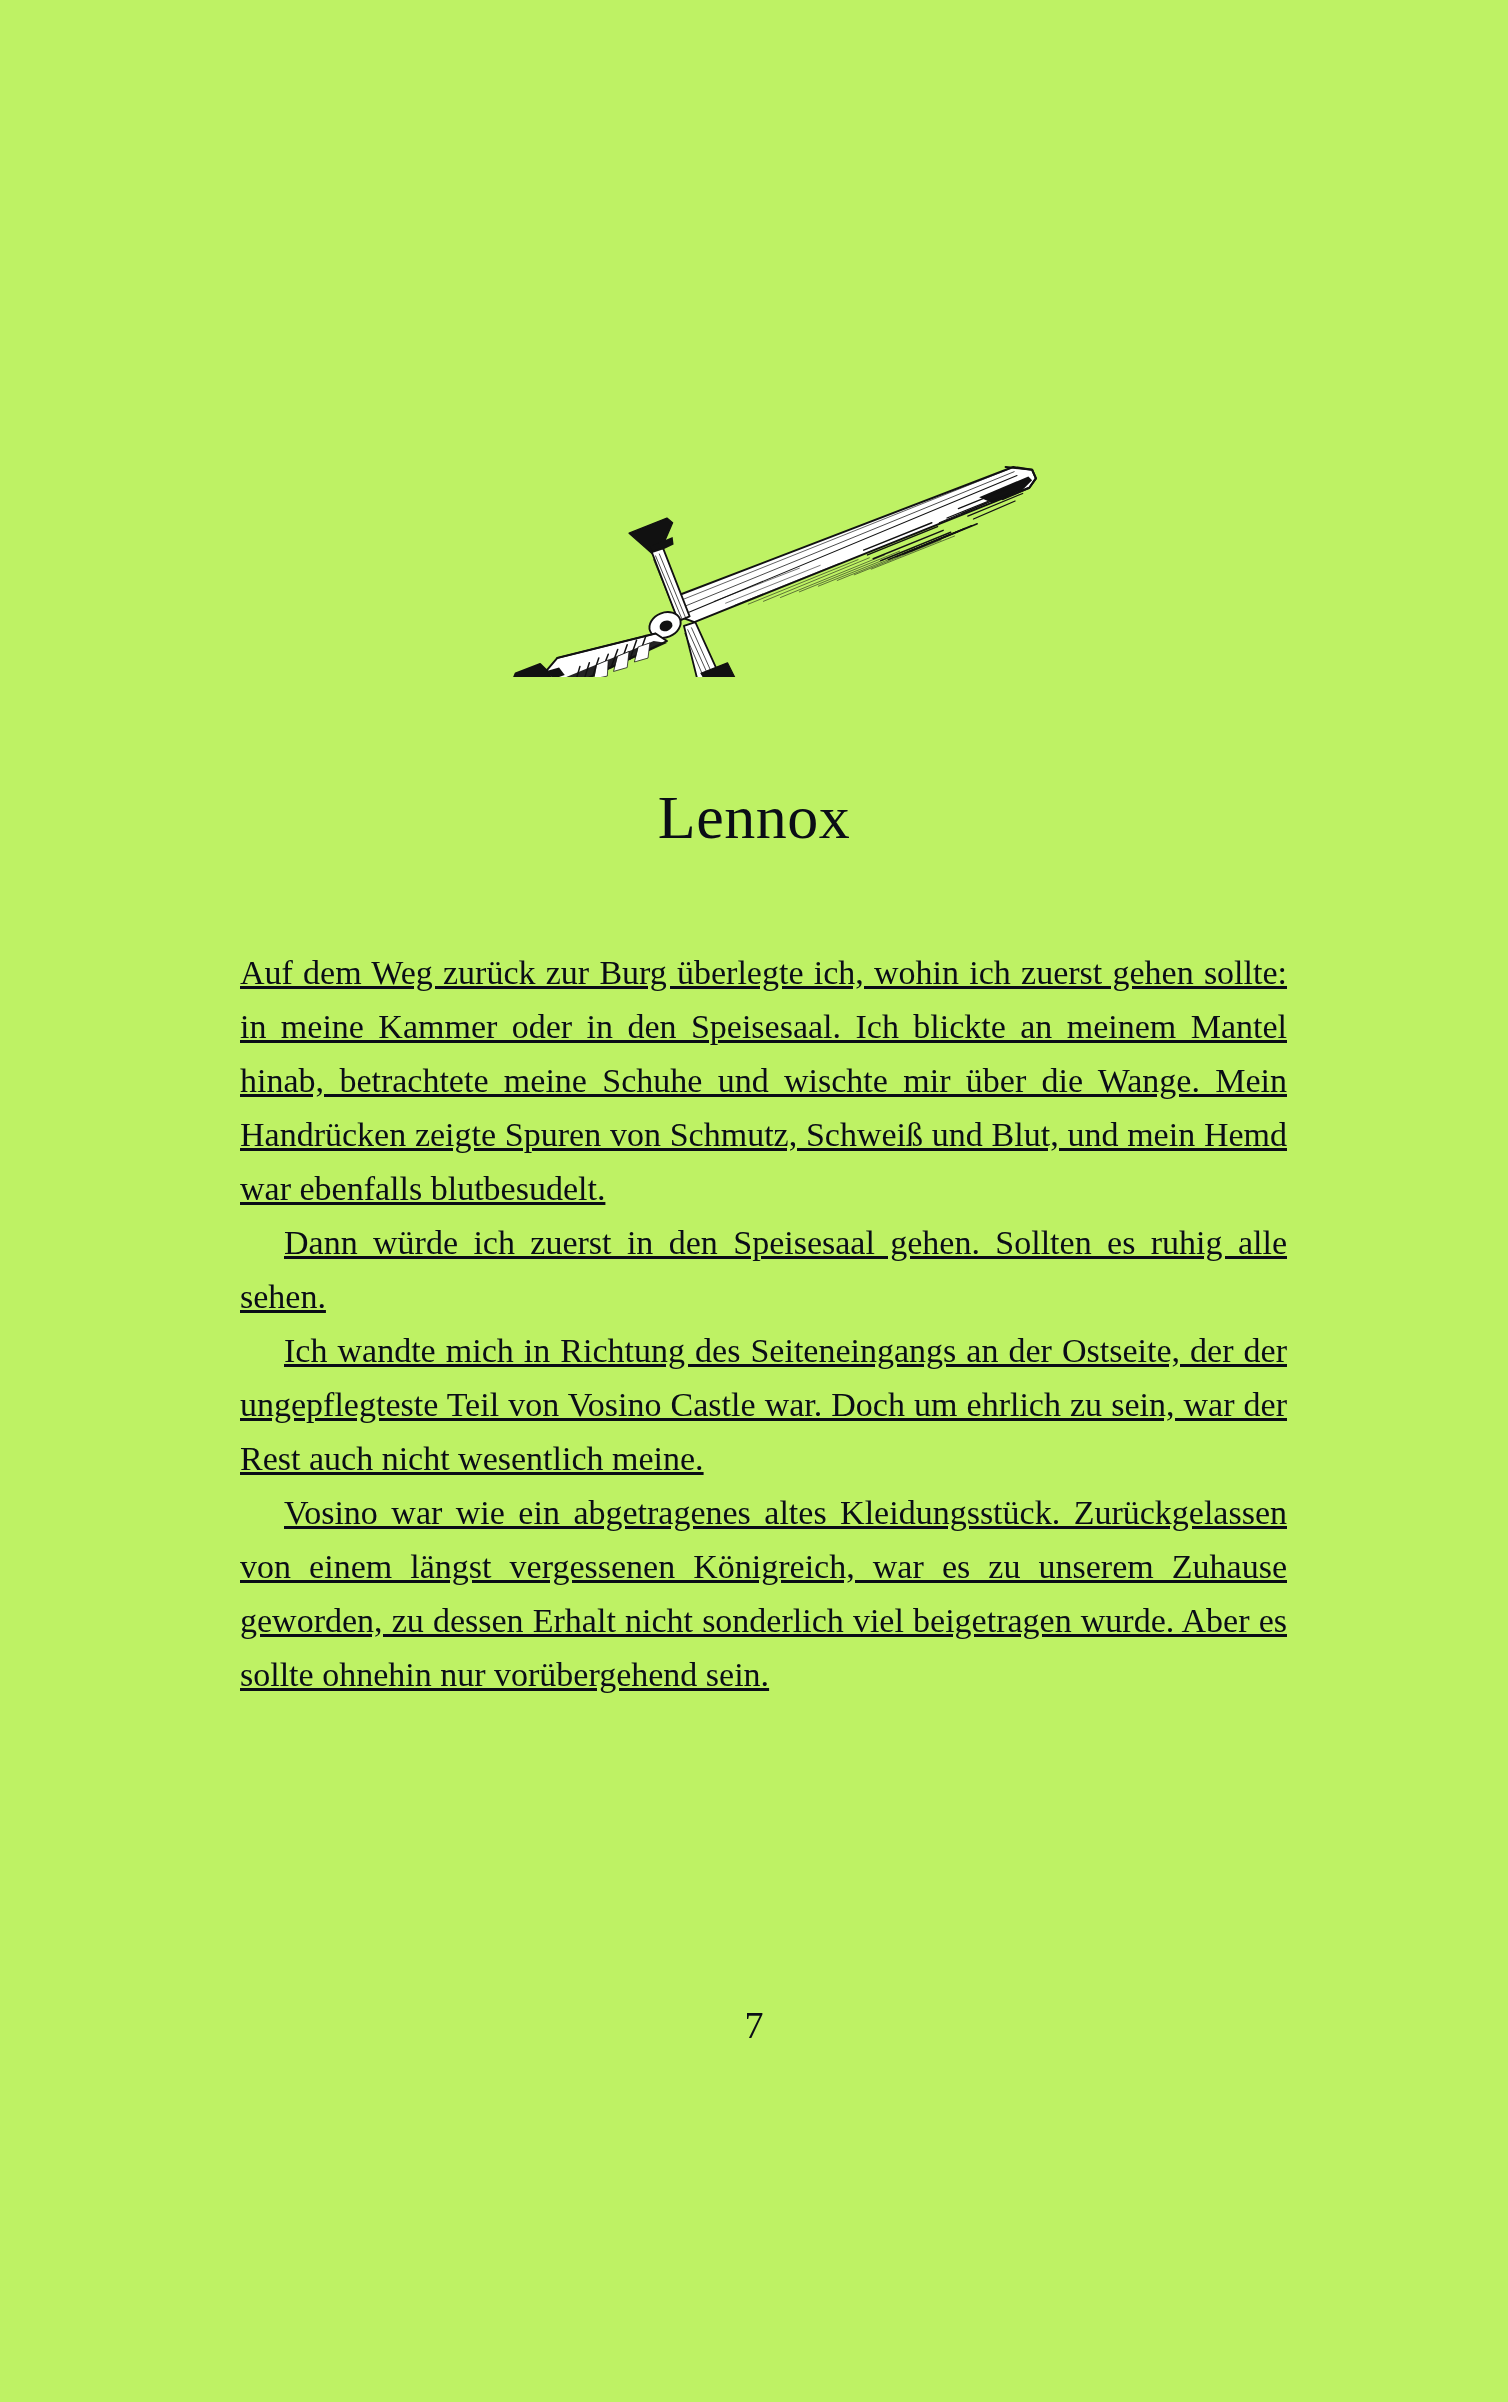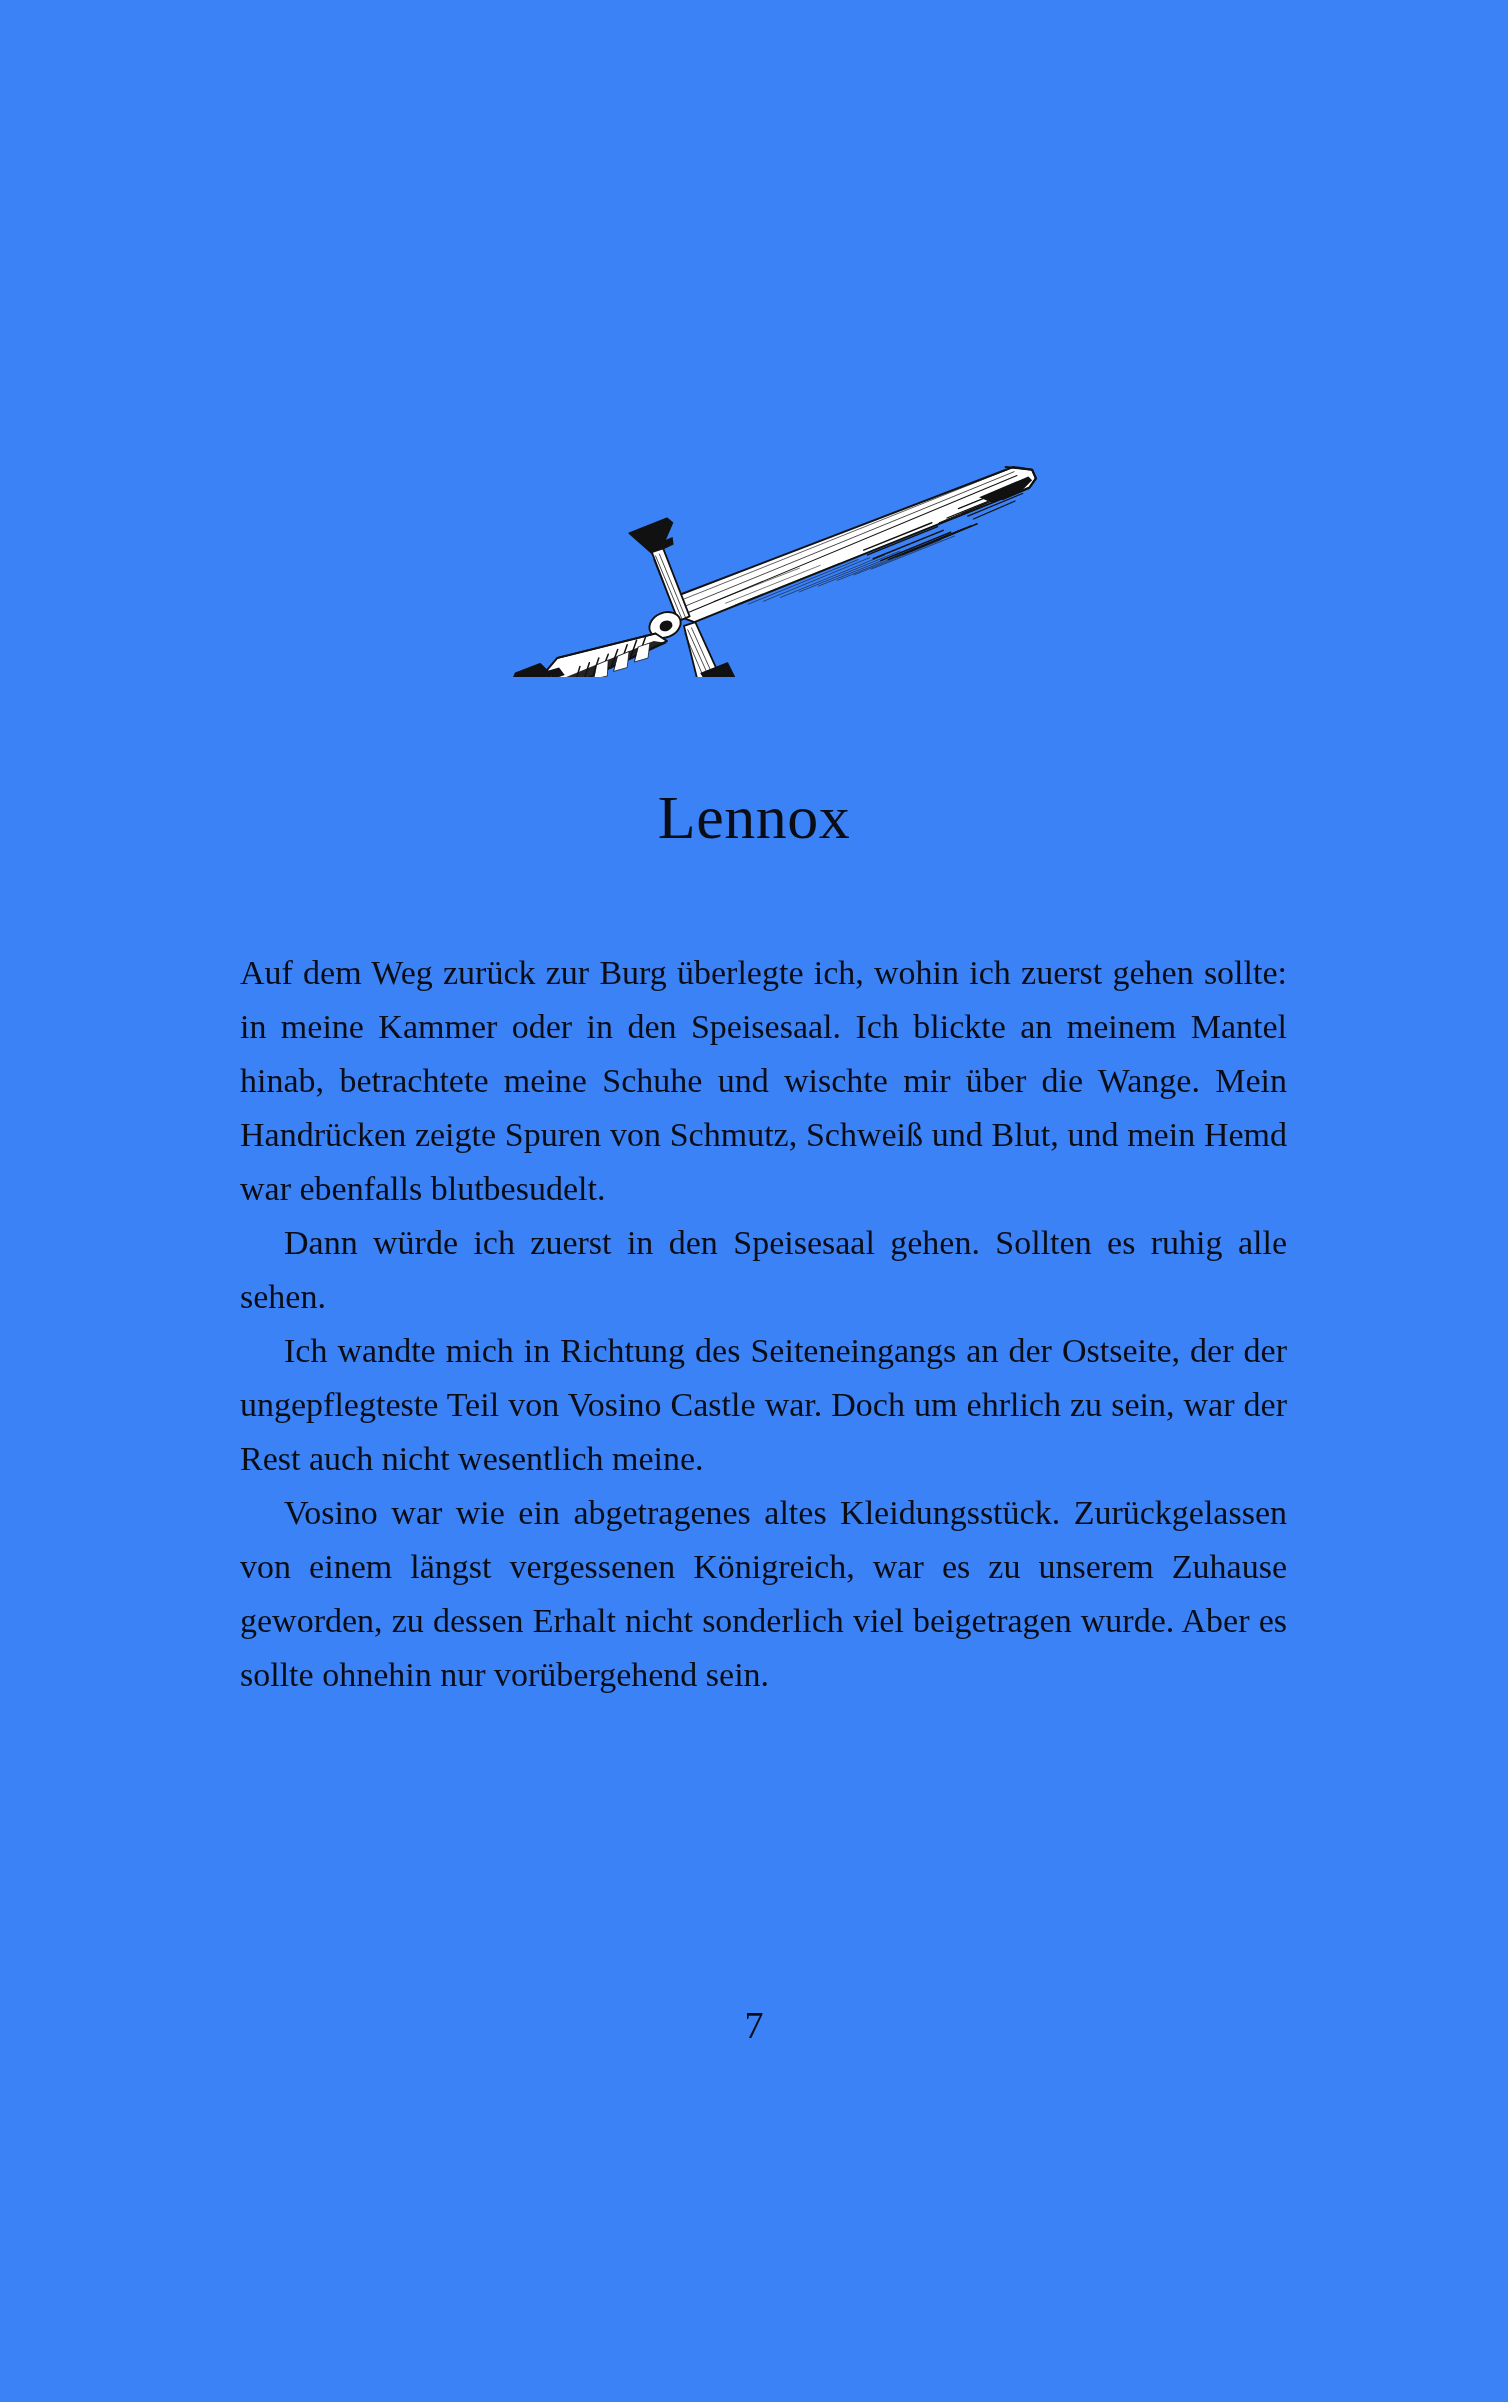--- a/index.html
+++ b/index.html
@@ -12,21 +12,21 @@
     height: 2403px;
     position: relative;
     overflow: hidden;
     font-family: "Liberation Serif", "DejaVu Serif", serif;
     color: #050a12;
   }
 
   .page {
     position: absolute;
     inset: 0;
-    background: #3b82f6;
+    background: #bef264;
   }
 
   
   .ornament {
     position: absolute;
     left: 487px;
     top: 431px;
     width: 568px;
     height: 246px;
   }
@@ -52,20 +52,21 @@
     position: absolute;
     left: 240px;
     top: 946px;
     width: 1047px;
     font-size: 34px;
     line-height: 54px;
     text-align: justify;
     text-justify: inter-word;
     color: #0a0d16;
     hyphens: manual;
+    text-decoration: underline;
   }
   .body-text p {
     margin: 0;
     text-indent: 0;
   }
   .body-text p.indent {
     text-indent: 44px;
   }
 
   

